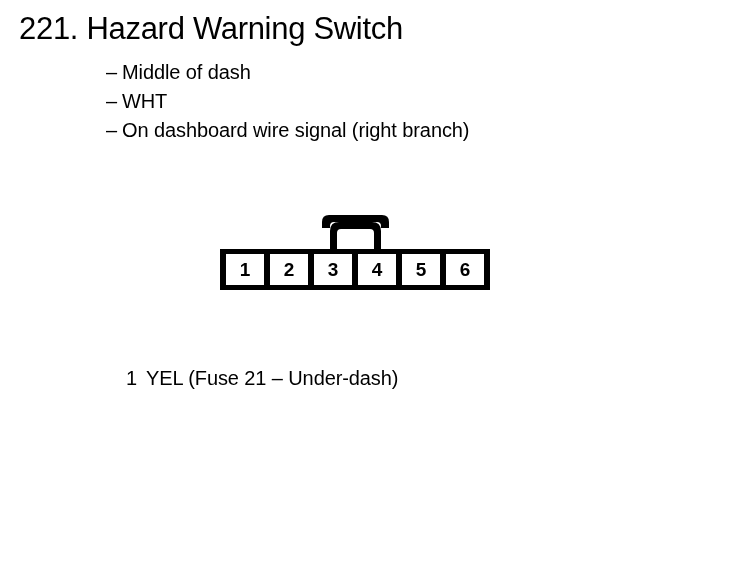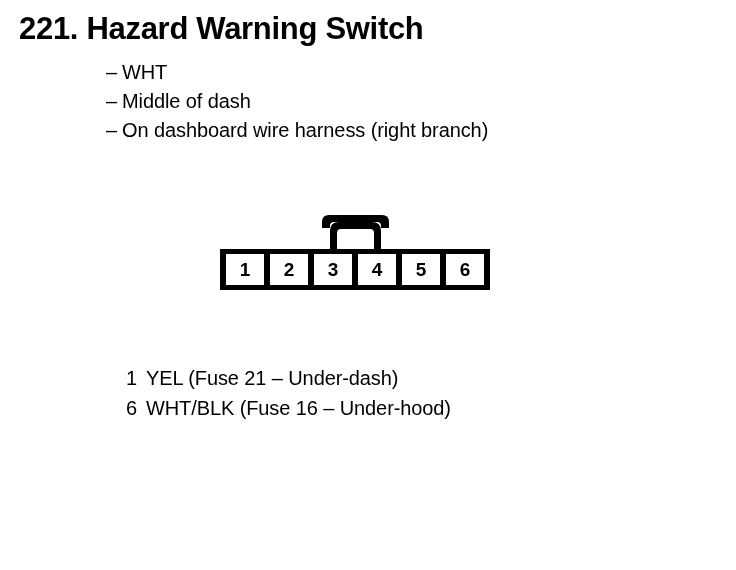--- a/index.html
+++ b/index.html
@@ -17,21 +17,21 @@
     color: #000000;
     -webkit-font-smoothing: none;
   }
 
   
   #page-title {
     position: absolute;
     left: 19px;
     top: 10px;
     font-size: 31px;
-    font-weight: bold;
+    font-weight: normal;
     letter-spacing: -0.3px;
     white-space: nowrap;
     line-height: 38px;
   }
   #subtitle-list {
     position: absolute;
     left: 106px;
     top: 58px;
     line-height: 29px;
   }
@@ -113,29 +113,29 @@
   }
 </style>
 </head>
 <body>
 
 <div id="page-title">221. Hazard Warning Switch</div>
 
 <div id="subtitle-list">
 
   <div class="subtitle-line">
+    <span class="subtitle-dash">–</span><span>Middle of dash</span>
+  </div>
+
+  <div class="subtitle-line">
     <span class="subtitle-dash">–</span><span>WHT</span>
   </div>
 
   <div class="subtitle-line">
-    <span class="subtitle-dash">–</span><span>Middle of dash</span>
-  </div>
-
-  <div class="subtitle-line">
-    <span class="subtitle-dash">–</span><span>On dashboard wire harness (right branch)</span>
+    <span class="subtitle-dash">–</span><span>On dashboard wire signal (right branch)</span>
   </div>
 
 </div>
 
 <div id="connector-diagram">
 
   <div id="connector-latch">
     <svg width="71" height="38" viewBox="0 0 71 38" xmlns="http://www.w3.org/2000/svg">
       <path d="M 10 38
                L 10 17
@@ -180,17 +180,14 @@
 <div id="pin-legend">
 
   <div class="legend-row">
     <span class="legend-num">1</span><span class="legend-desc">YEL (Fuse 21 – Under-dash)</span>
   </div>
 
 
 
 
 
-  <div class="legend-row">
-    <span class="legend-num">6</span><span class="legend-desc">WHT/BLK (Fuse 16 – Under-hood)</span>
-  </div>
 
 </div>
 
 </body></html>

